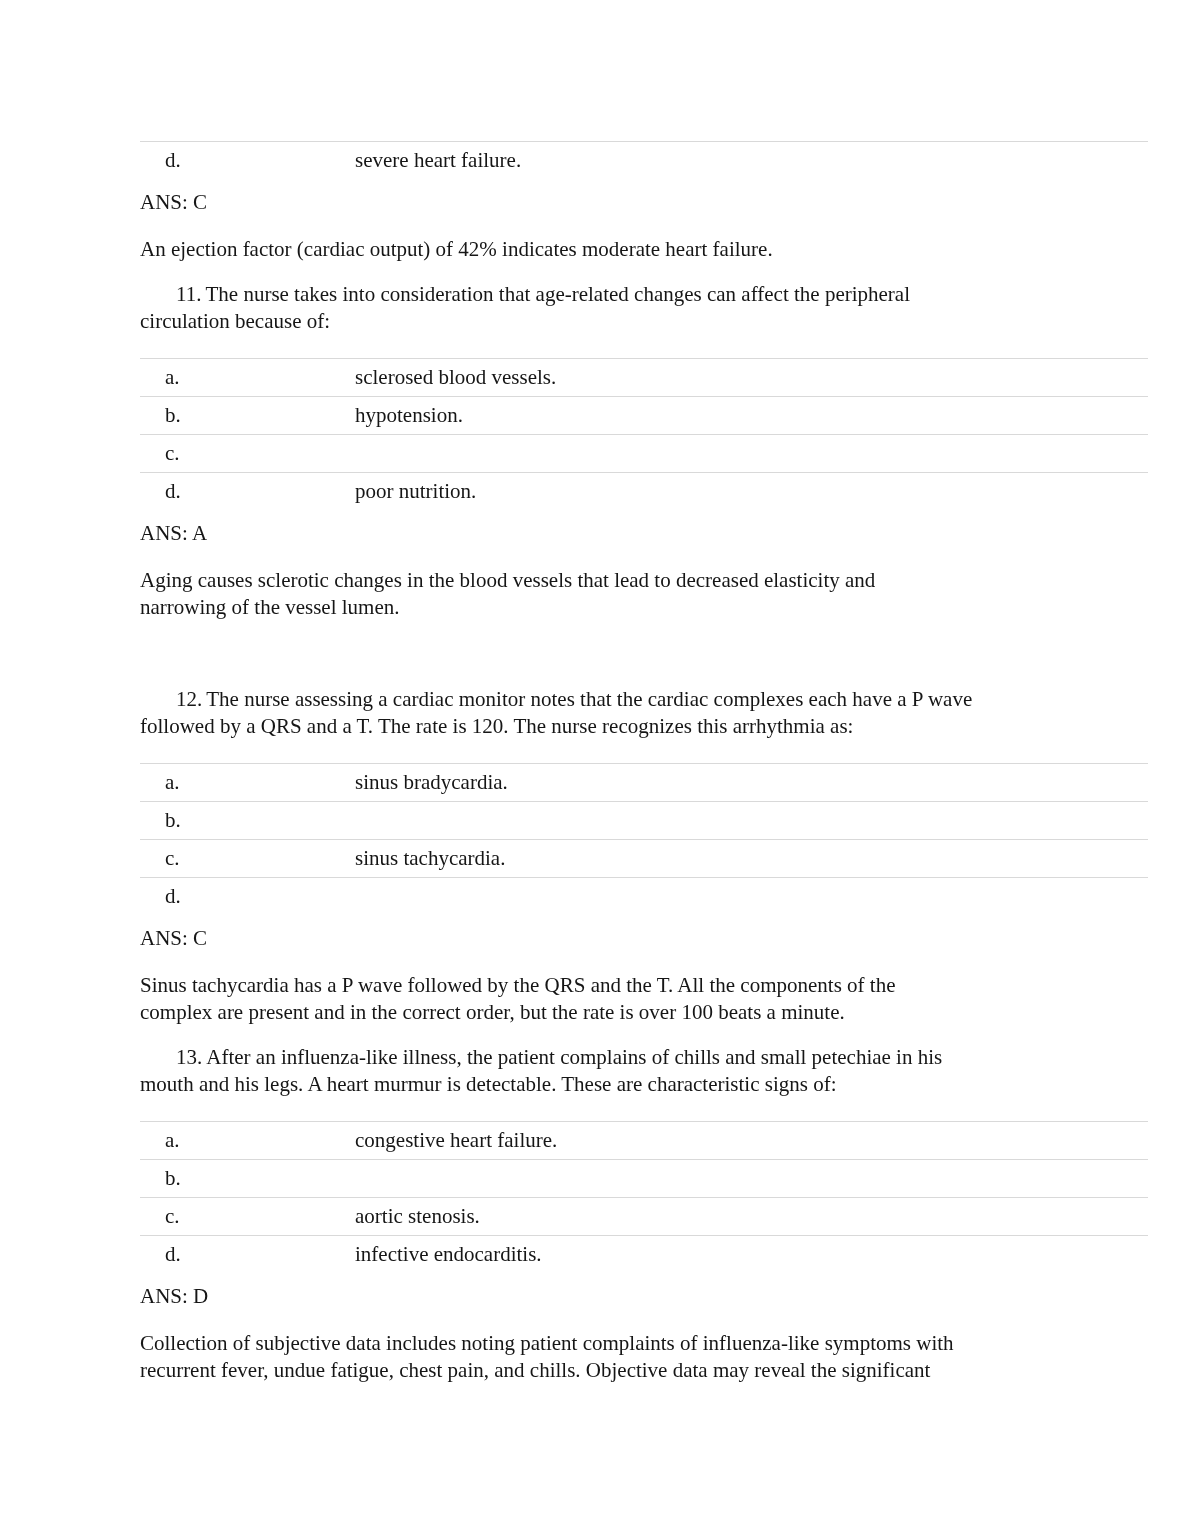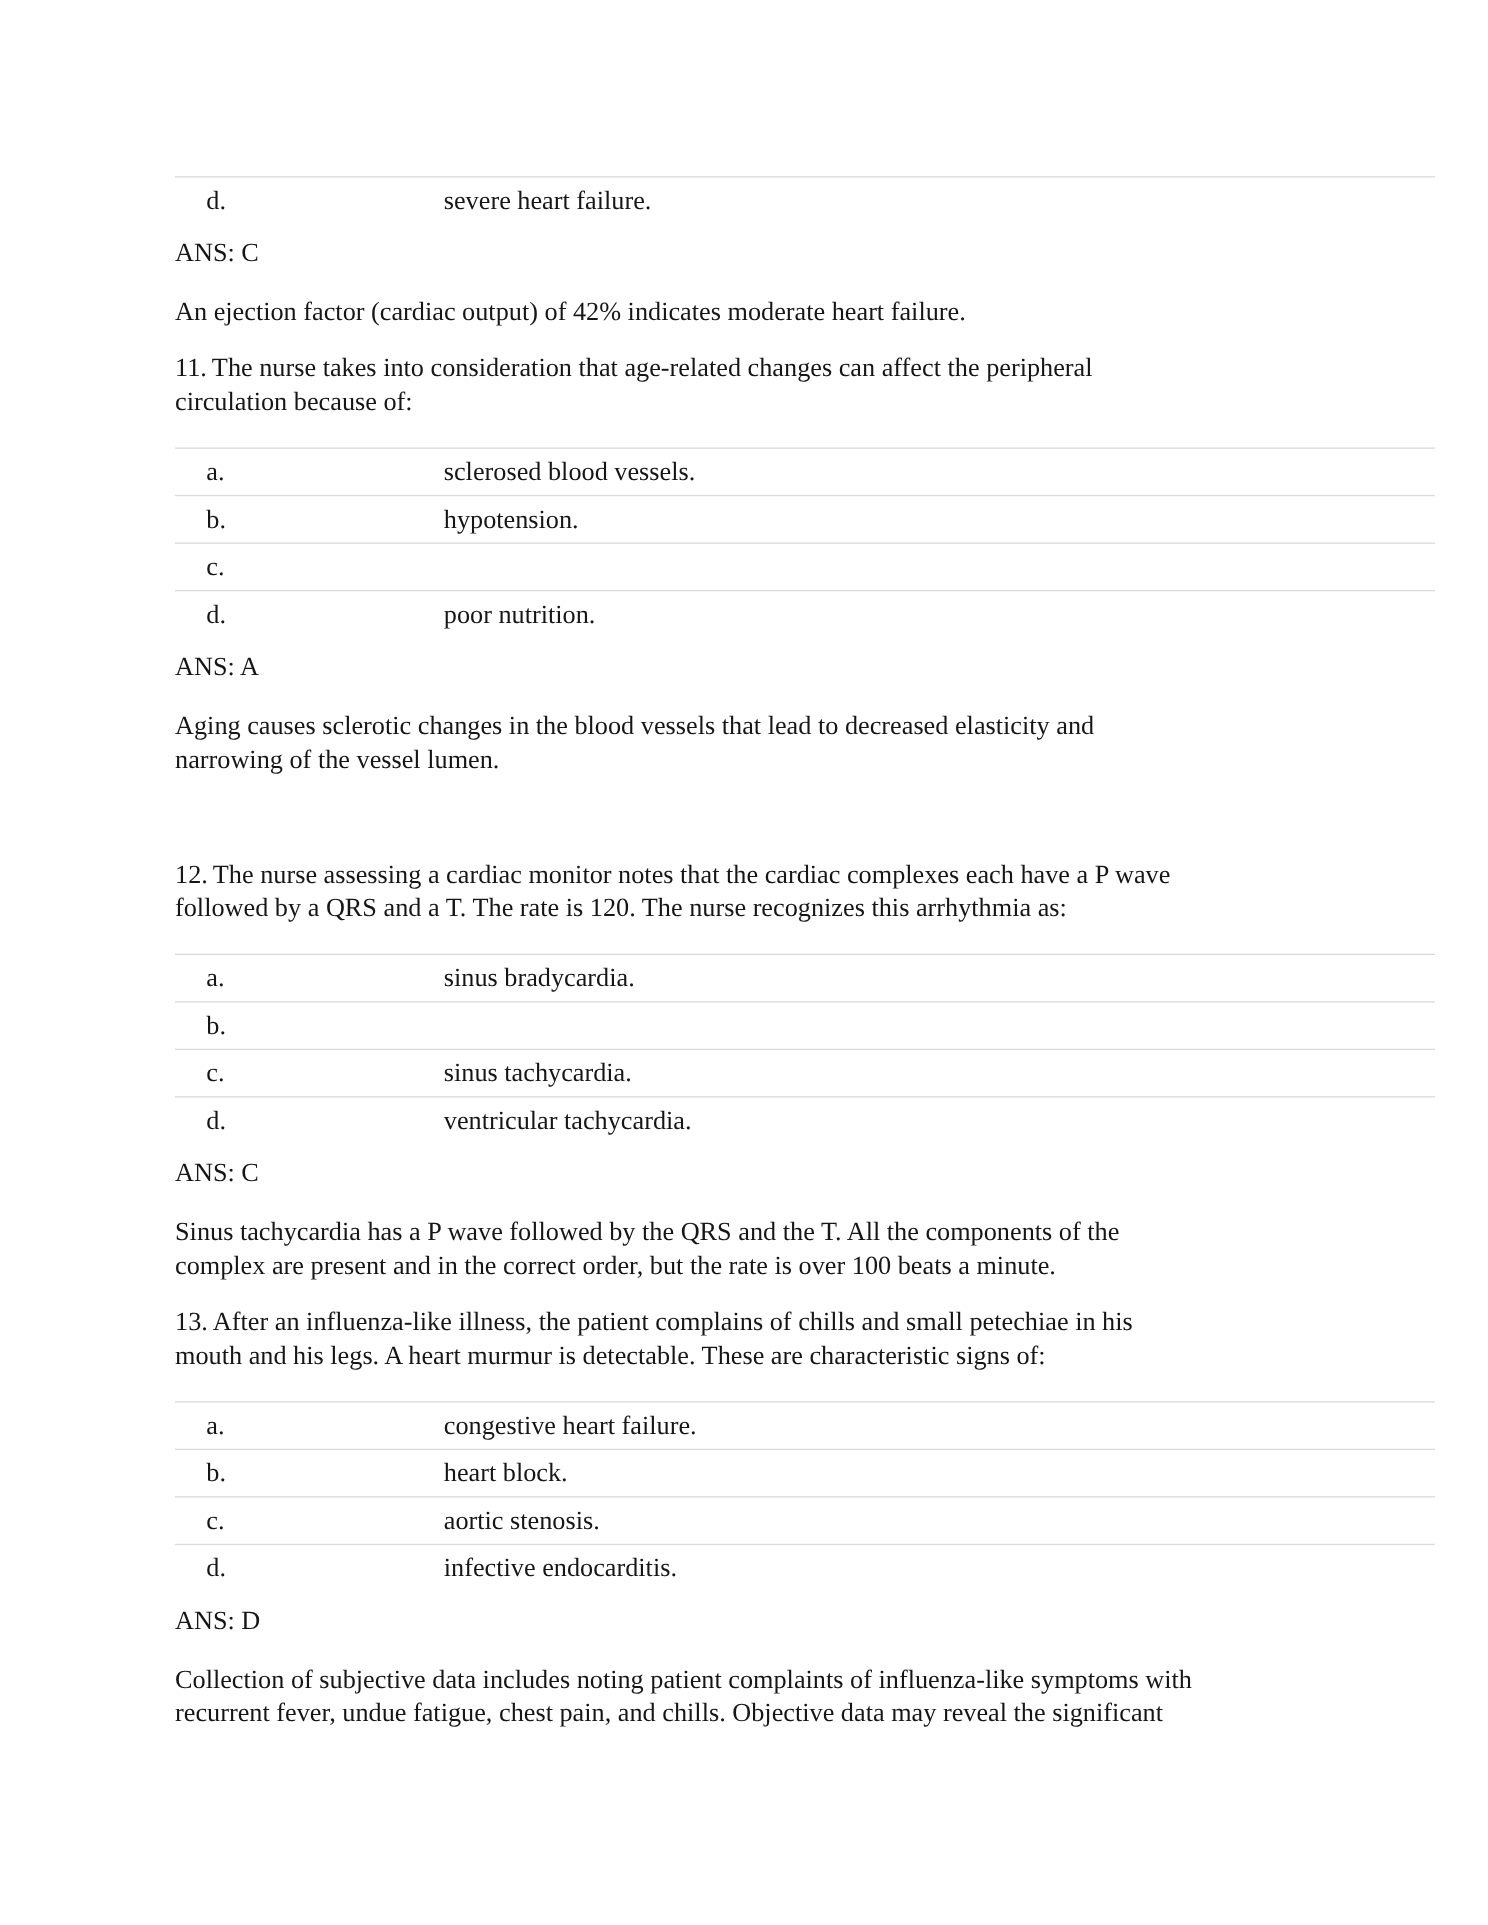--- a/index.html
+++ b/index.html
@@ -23,21 +23,21 @@
     align-items: center;
     height: 38px;
     border-top: 1px solid var(--divider-color, #d9d9d9);
     padding-left: 25px;
   }
   .opt-letter { flex: 0 0 190px; width: 190px; }
   .opt-text { flex: 1; }
   .ans { margin-top: 10px; }
   .rationale { margin-top: 20px; white-space: pre-line; max-width: 1000px; }
   .question { margin-top: 18px; max-width: 1000px; }
-  .q-number { margin-right: 4px; }
+  .q-number { margin-right: 4px; margin-left: 36px; }
   .q-stem { white-space: pre-line; text-align: center; }
   .q-gap { height: 47px; }
 </style>
 </head>
 <body>
 
 <div class="page">
 
   <div class="opt-table first">
     <div class="opt-row">
@@ -82,37 +82,35 @@
     </div>
     <div class="opt-row">
       <span class="opt-letter">b.</span>
     </div>
     <div class="opt-row">
       <span class="opt-letter">c.</span>
       <span class="opt-text">sinus tachycardia.</span>
     </div>
     <div class="opt-row">
       <span class="opt-letter">d.</span>
-      <span class="opt-text">ventricular tachycardia.</span>
     </div>
   </div>
   <p class="ans">ANS: C</p>
   <p class="rationale">Sinus tachycardia has a P wave followed by the QRS and the T. All the components of the
 complex are present and in the correct order, but the rate is over 100 beats a minute.</p>
 
   <p class="question"><span class="q-number">13.</span><span class="q-stem">After an influenza-like illness, the patient complains of chills and small petechiae in his
 mouth and his legs. A heart murmur is detectable. These are characteristic signs of:</span></p>
   <div class="opt-table">
     <div class="opt-row">
       <span class="opt-letter">a.</span>
       <span class="opt-text">congestive heart failure.</span>
     </div>
     <div class="opt-row">
       <span class="opt-letter">b.</span>
-      <span class="opt-text">heart block.</span>
     </div>
     <div class="opt-row">
       <span class="opt-letter">c.</span>
       <span class="opt-text">aortic stenosis.</span>
     </div>
     <div class="opt-row">
       <span class="opt-letter">d.</span>
       <span class="opt-text">infective endocarditis.</span>
     </div>
   </div>

